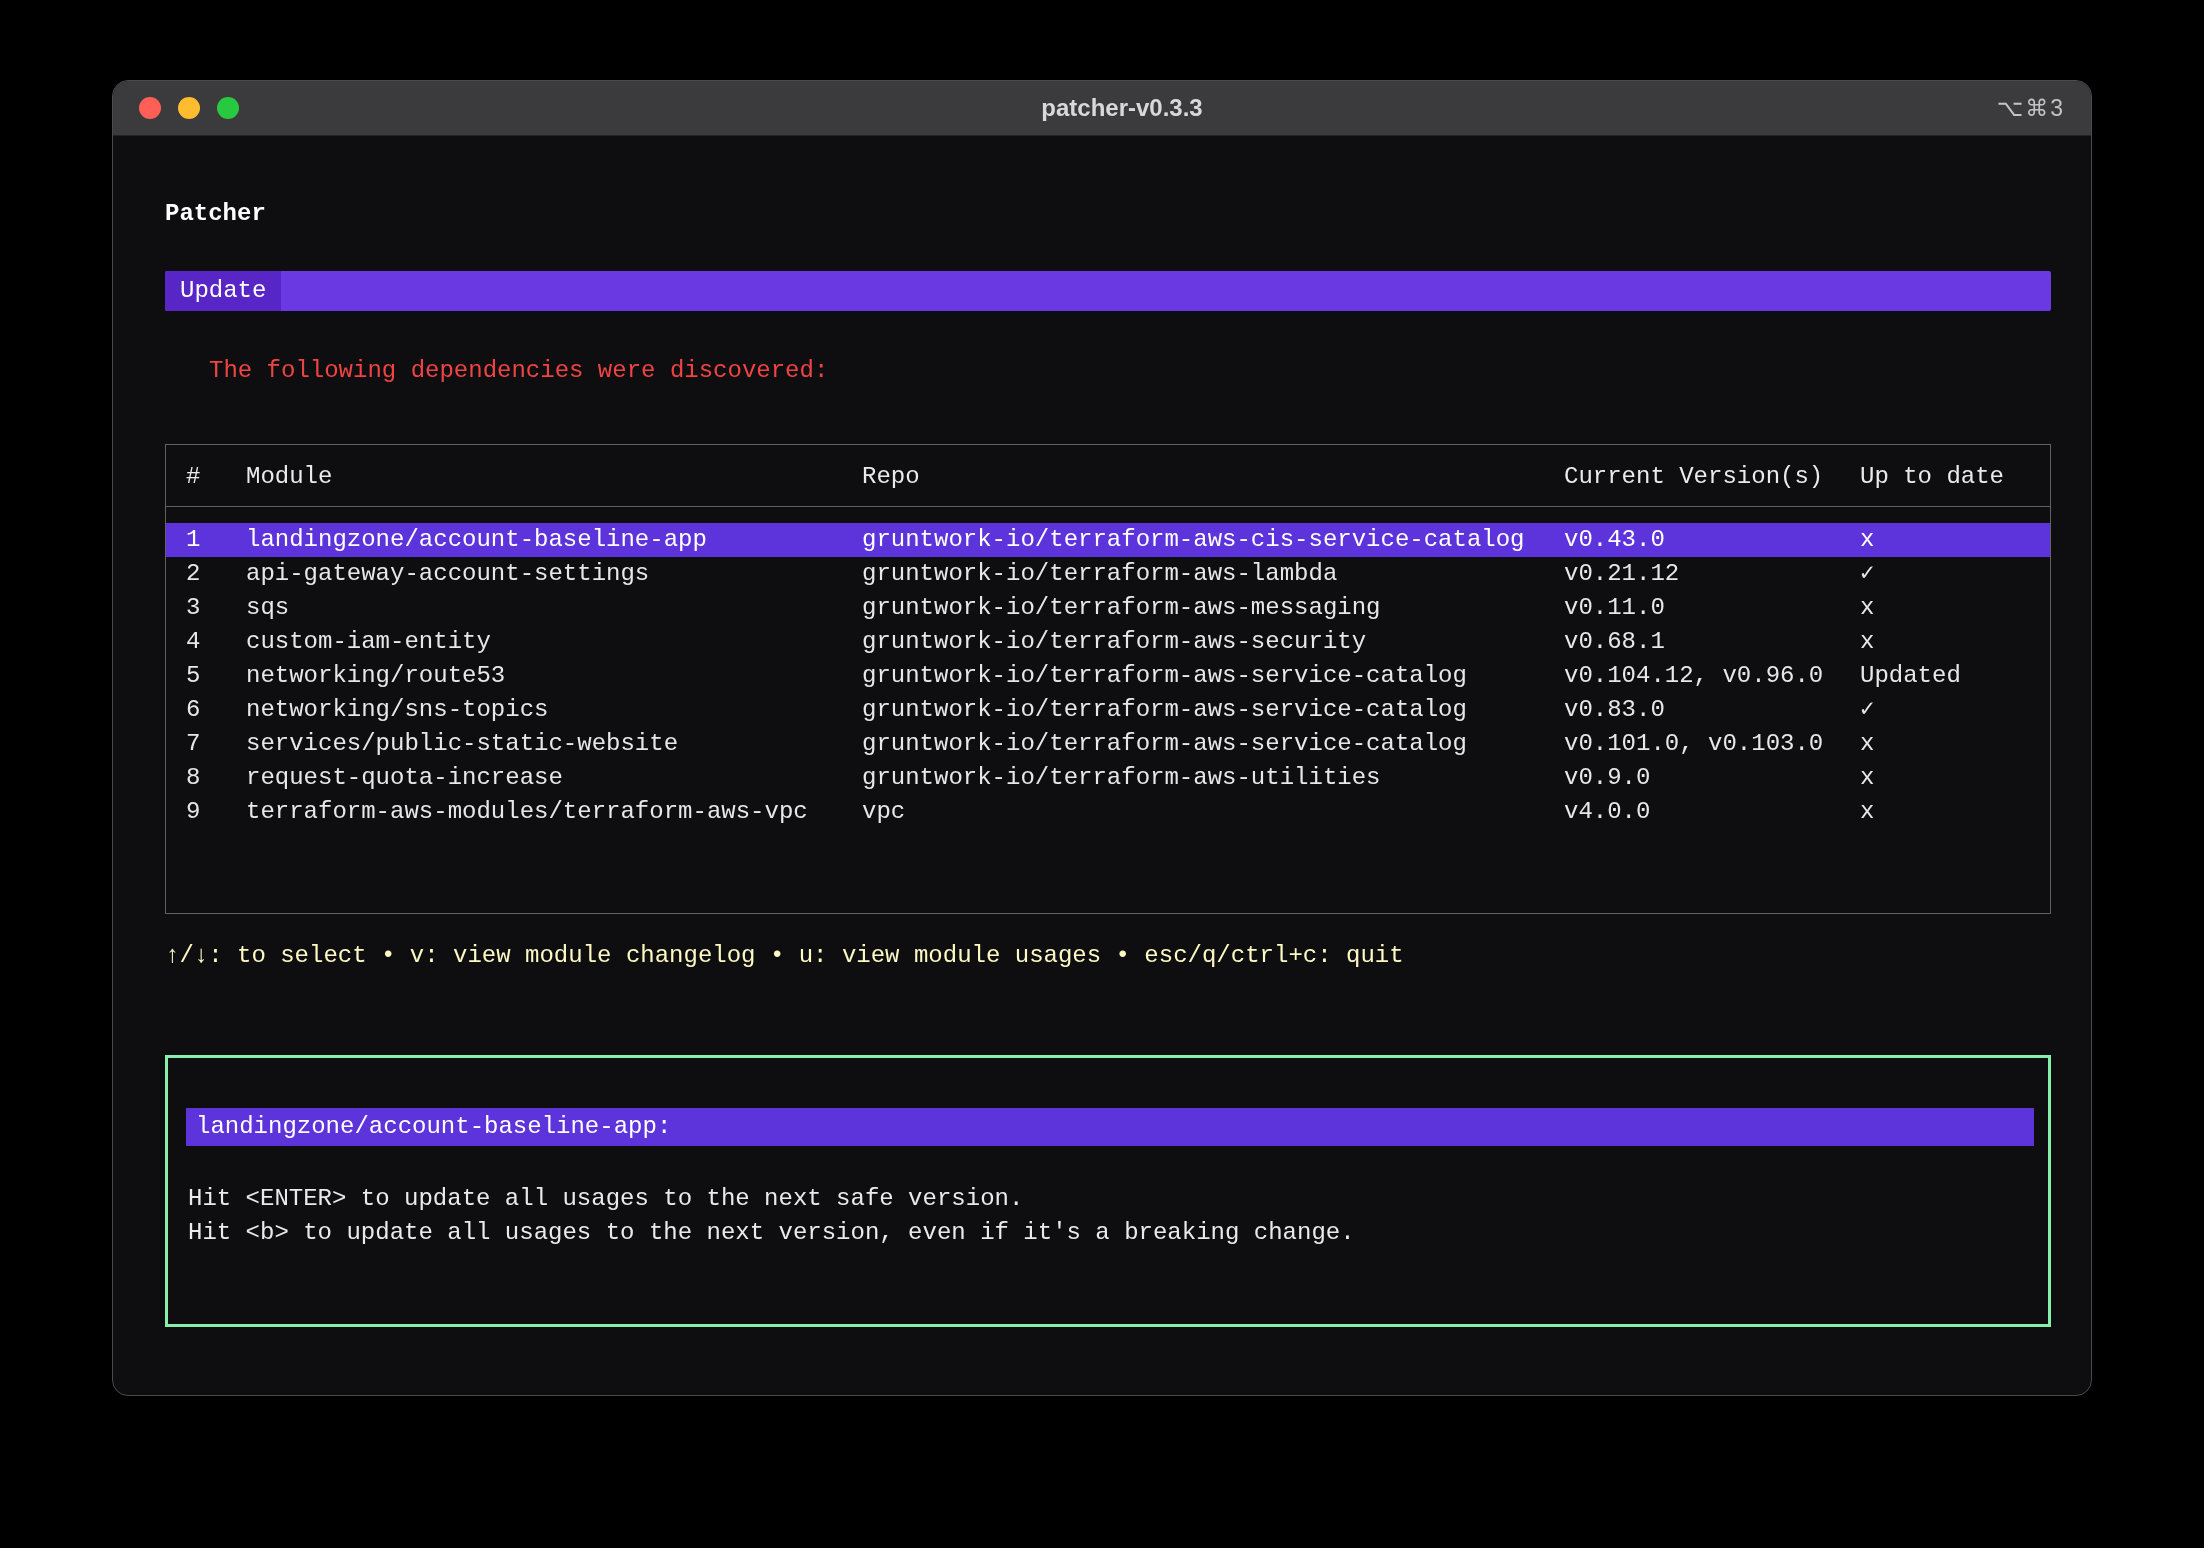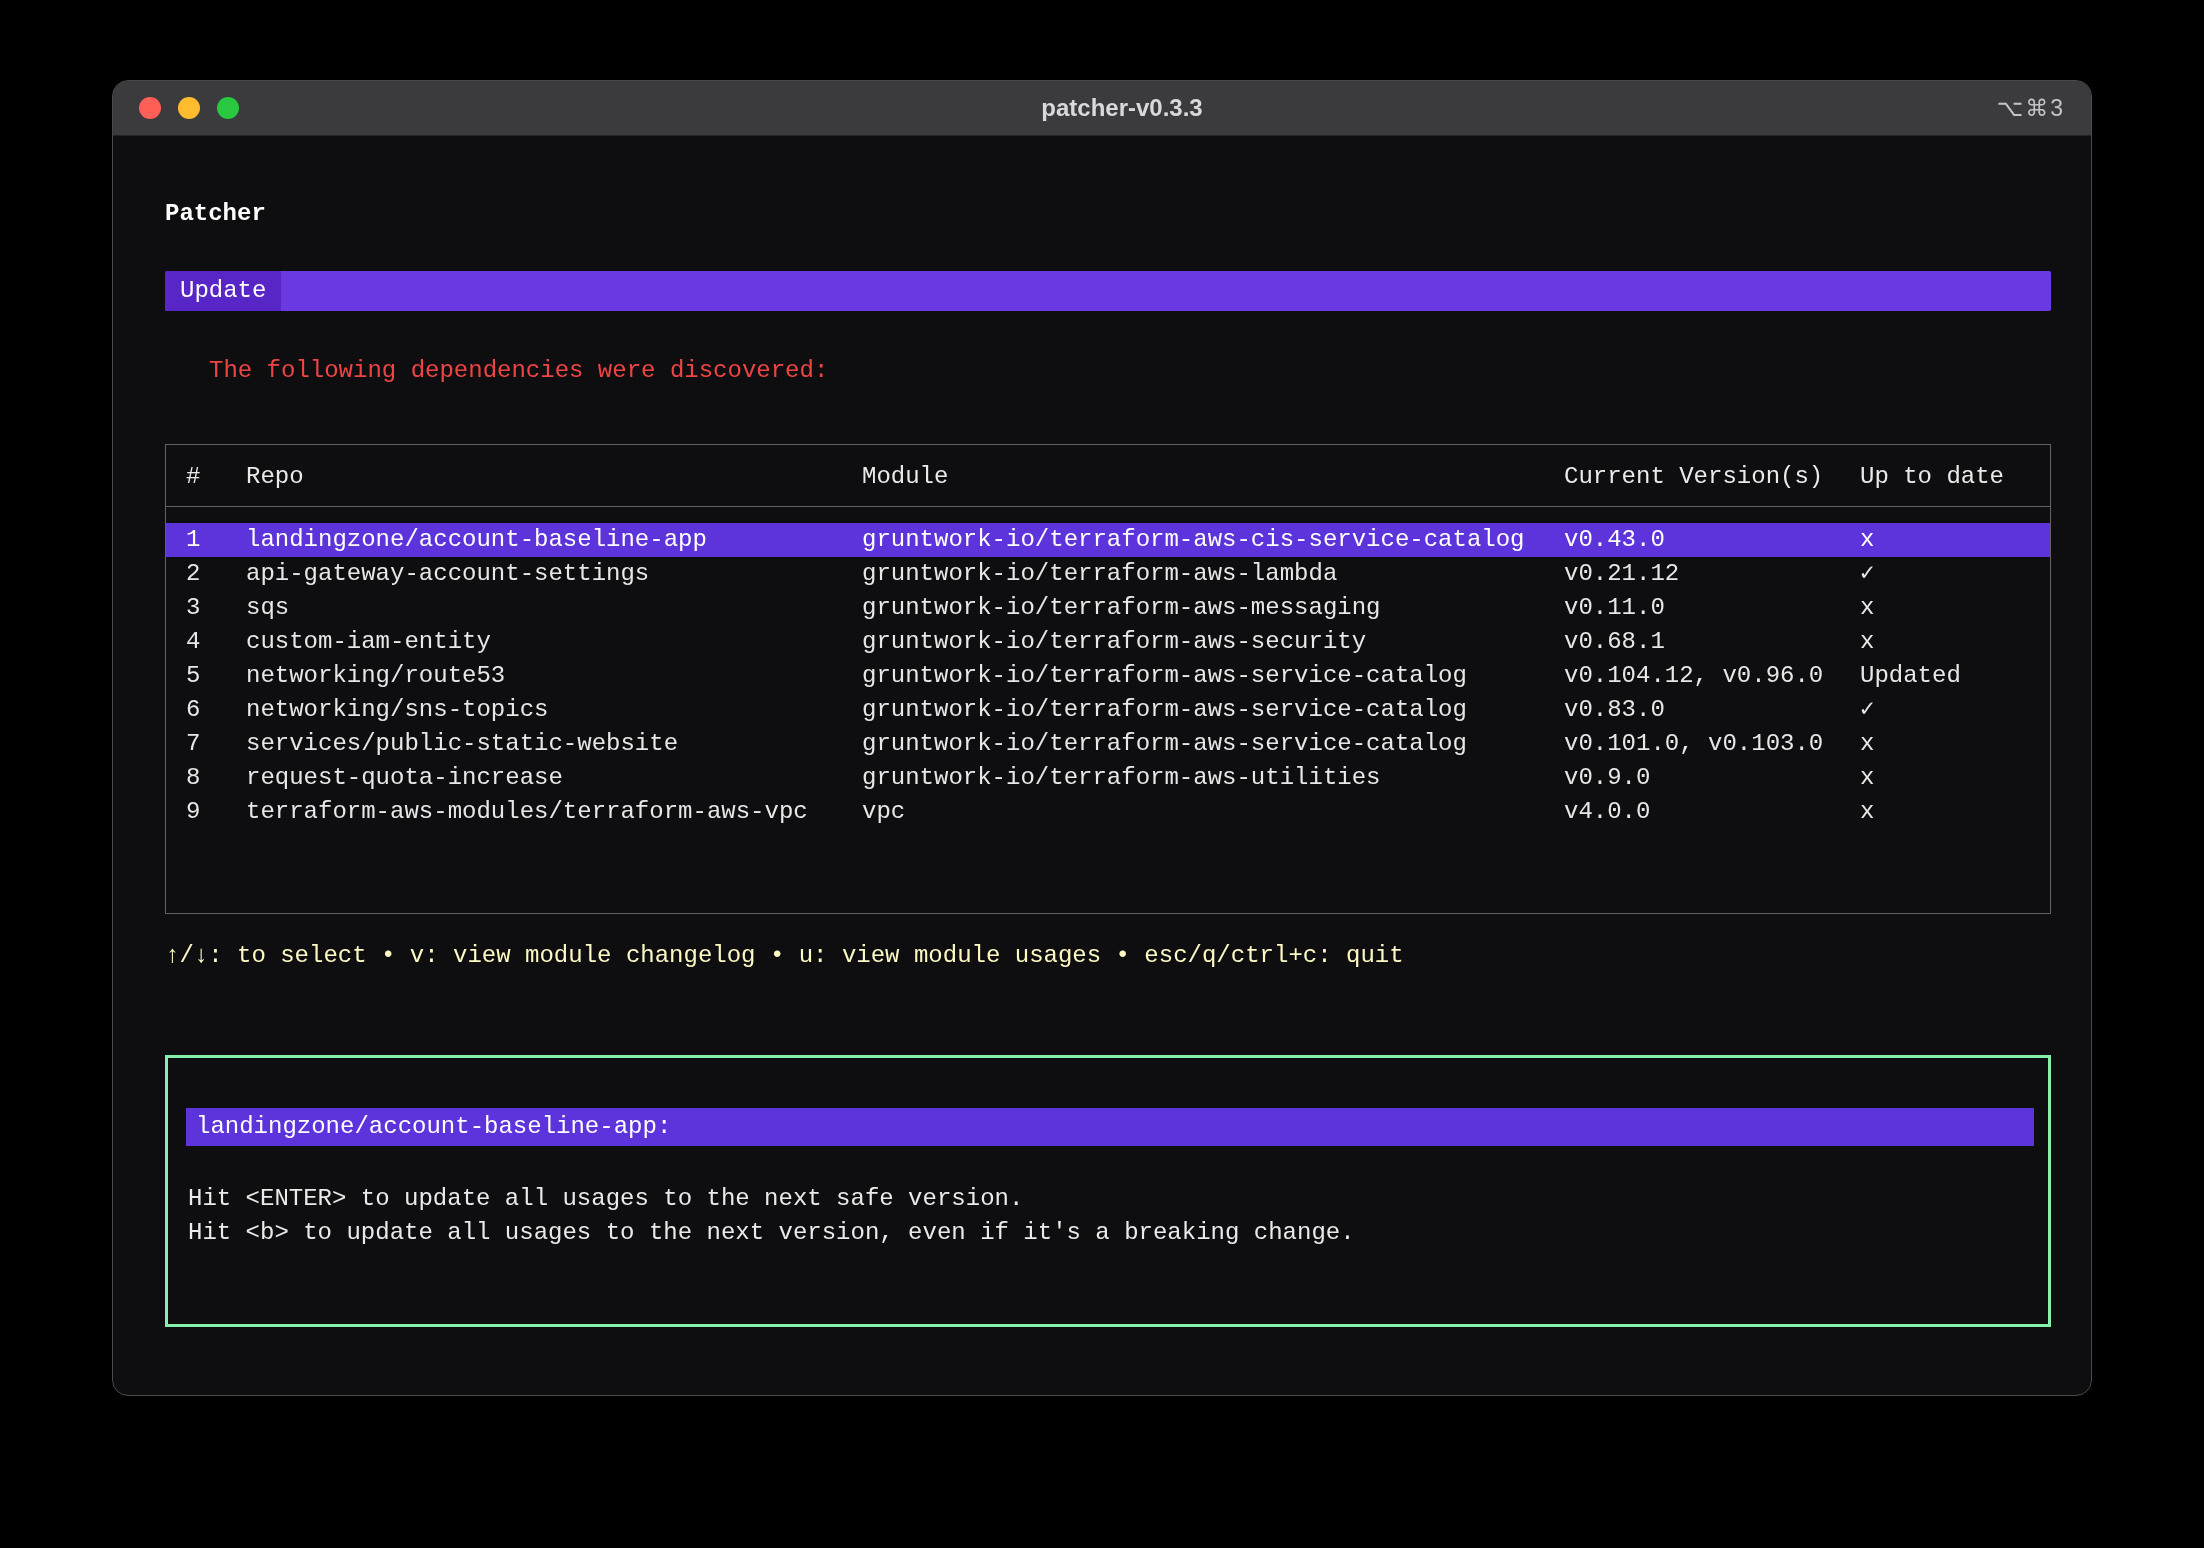--- a/index.html
+++ b/index.html
@@ -183,22 +183,22 @@
 
     <div class="tabbar">
       <span class="tab active">Update</span>
     </div>
 
     <div class="intro">The following dependencies were discovered:</div>
 
     <div class="table-box">
       <div class="thead">
         <span class="cell num">#</span>
+        <span class="cell module">Module</span>
         <span class="cell repo">Repo</span>
-        <span class="cell module">Module</span>
         <span class="cell version">Current Version(s)</span>
         <span class="cell status">Up to date</span>
       </div>
       <div class="tbody">
           <div class="trow selected">
             <span class="cell num">1</span>
             <span class="cell module">landingzone/account-baseline-app</span>
             <span class="cell repo">gruntwork-io/terraform-aws-cis-service-catalog</span>
             <span class="cell version">v0.43.0</span>
             <span class="cell status">x</span>

